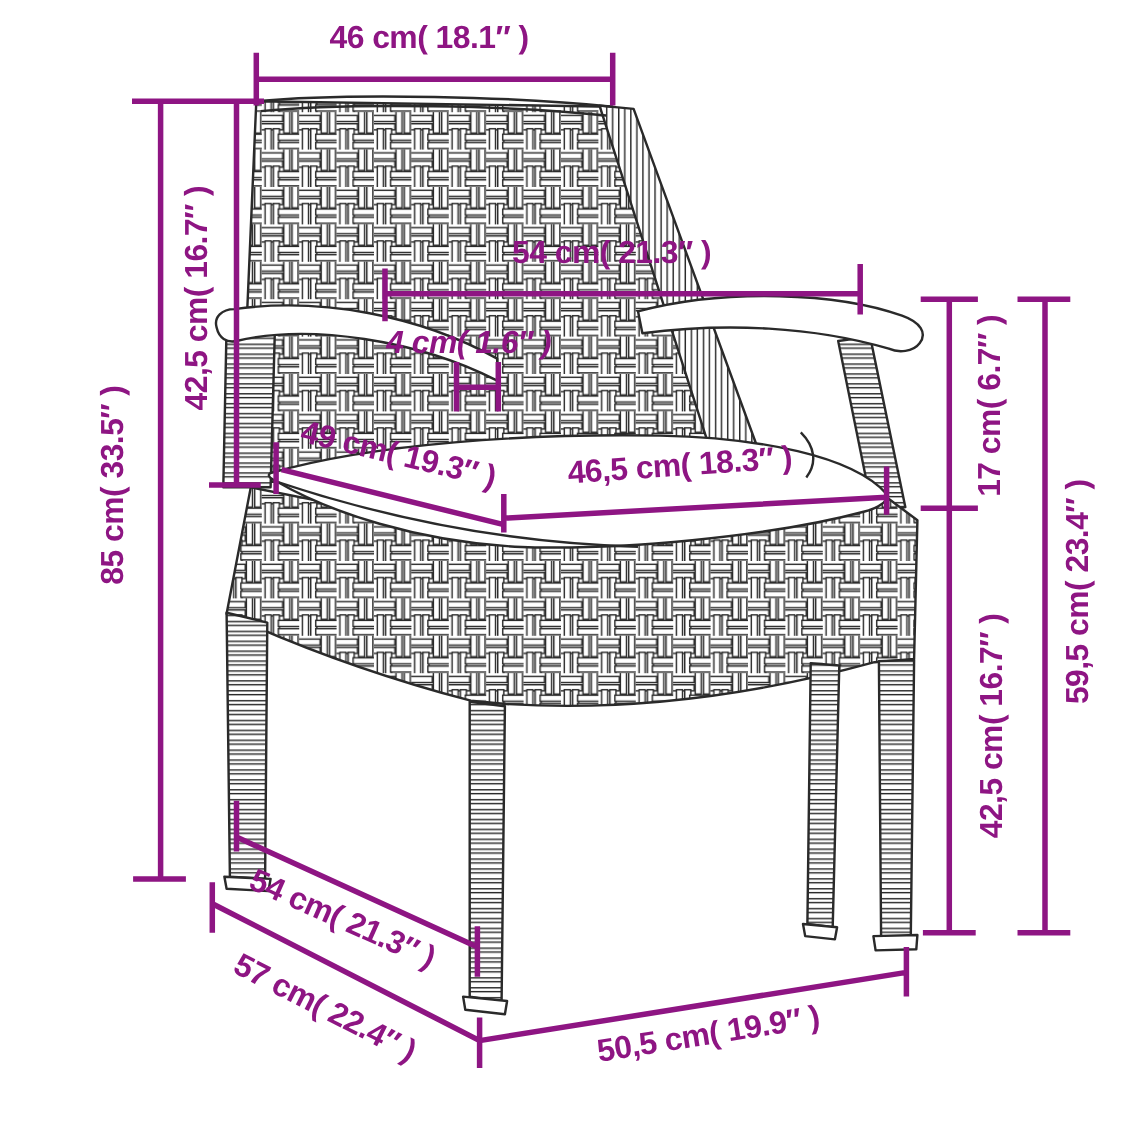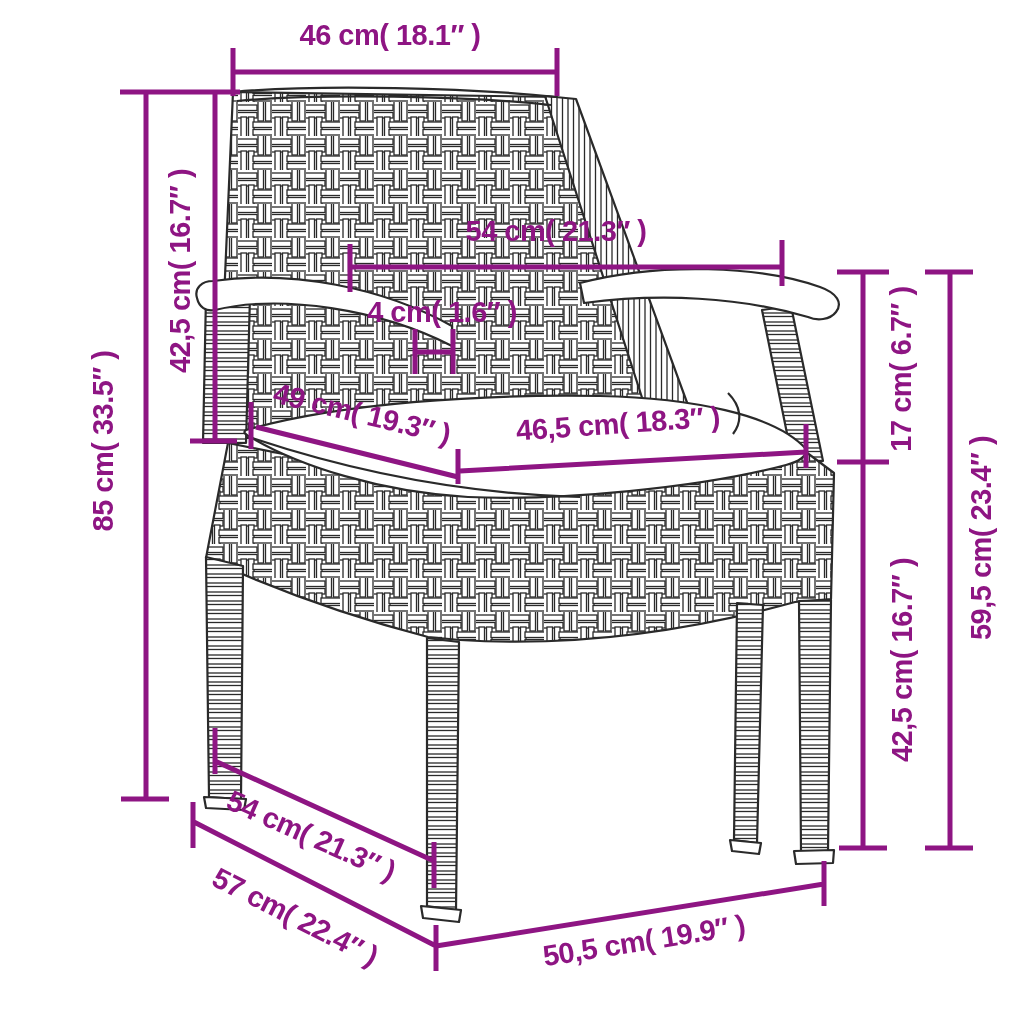--- a/index.html
+++ b/index.html
@@ -115,21 +115,21 @@
       <path d="M194,822 L436,946 M193,802 L193,848 M436,925 L436,971"></path>
 
       <path d="M436,946 L824,884 M824,861 L824,906"></path>
     </g>
   </svg>
 
   <div class="dim-label" style="left:390px; top:35px;  --rot:0deg;">46 cm( 18.1″ )</div>
   <div class="dim-label" style="left:180px; top:271px; --rot:-90deg;">42,5 cm( 16.7″ )</div>
   <div class="dim-label" style="left:103px; top:441px; --rot:-90deg;">85 cm( 33.5″ )</div>
   <div class="dim-label" style="left:556px; top:231px; --rot:0deg;">54 cm( 21.3″ )</div>
-  <div class="dim-label" style="left:442px; top:312px; --rot:0deg;">4 cm( 1.6″ )</div>
+  <div class="dim-label" style="left:426px; top:312px;font-style:italic; --rot:0deg;">4 cm( 1.6″ )</div>
   <div class="dim-label" style="left:362px; top:414px; --rot:13.5deg;">49 cm( 19.3″ )</div>
   <div class="dim-label" style="left:618px; top:424px; --rot:-4deg;">46,5 cm( 18.3″ )</div>
   <div class="dim-label" style="left:901px; top:369px; --rot:-90deg;">17 cm( 6.7″ )</div>
   <div class="dim-label" style="left:902px; top:660px; --rot:-90deg;">42,5 cm( 16.7″ )</div>
   <div class="dim-label" style="left:981px; top:538px; --rot:-90deg;">59,5 cm( 23.4″ )</div>
   <div class="dim-label" style="left:311px; top:836px; --rot:24deg;">54 cm( 21.3″ )</div>
   <div class="dim-label" style="left:295px; top:917px; --rot:27deg;">57 cm( 22.4″ )</div>
   <div class="dim-label" style="left:644px; top:941px; --rot:-9deg;">50,5 cm( 19.9″ )</div>
 </div>
 

